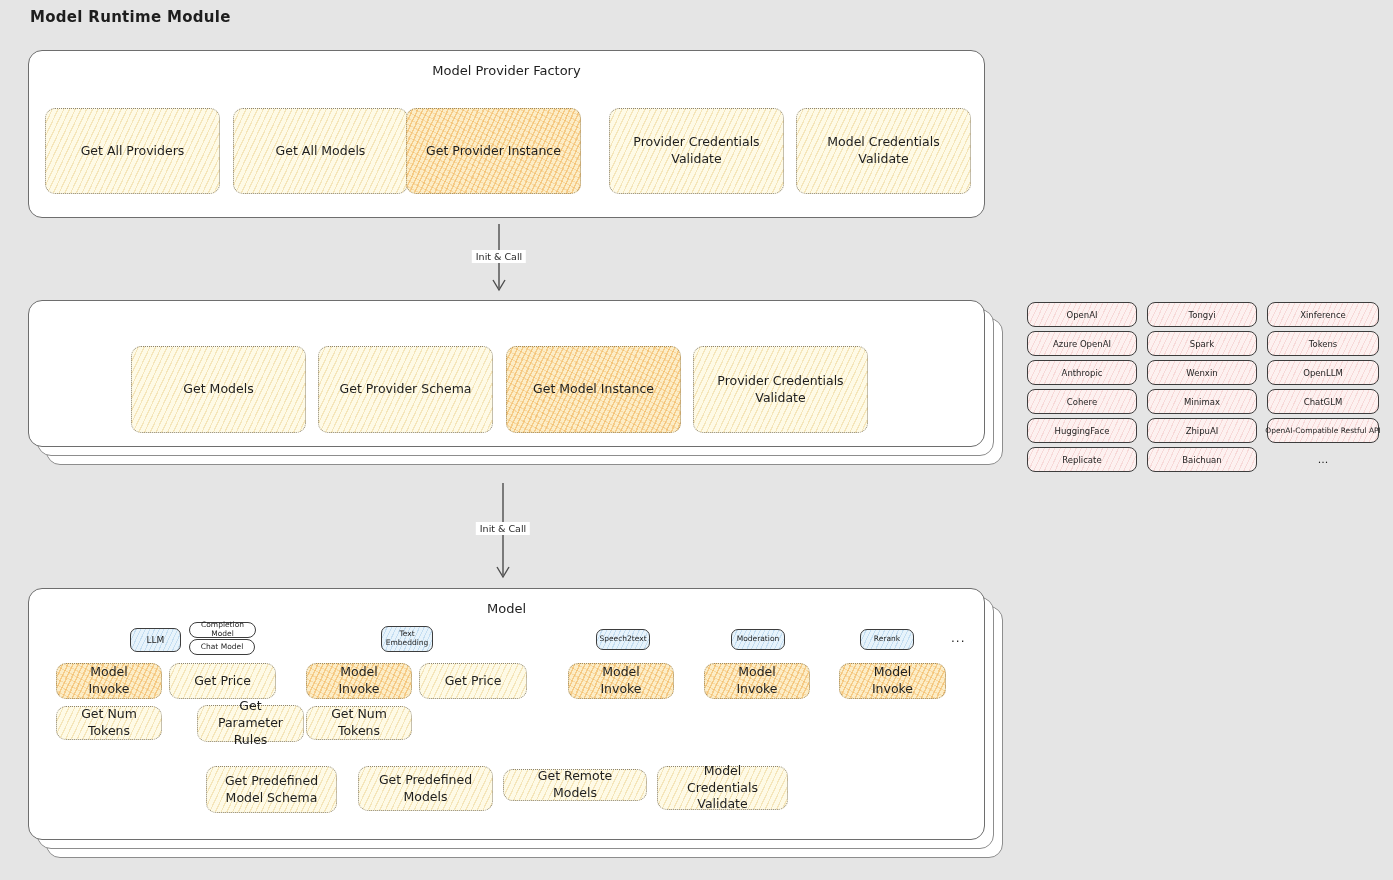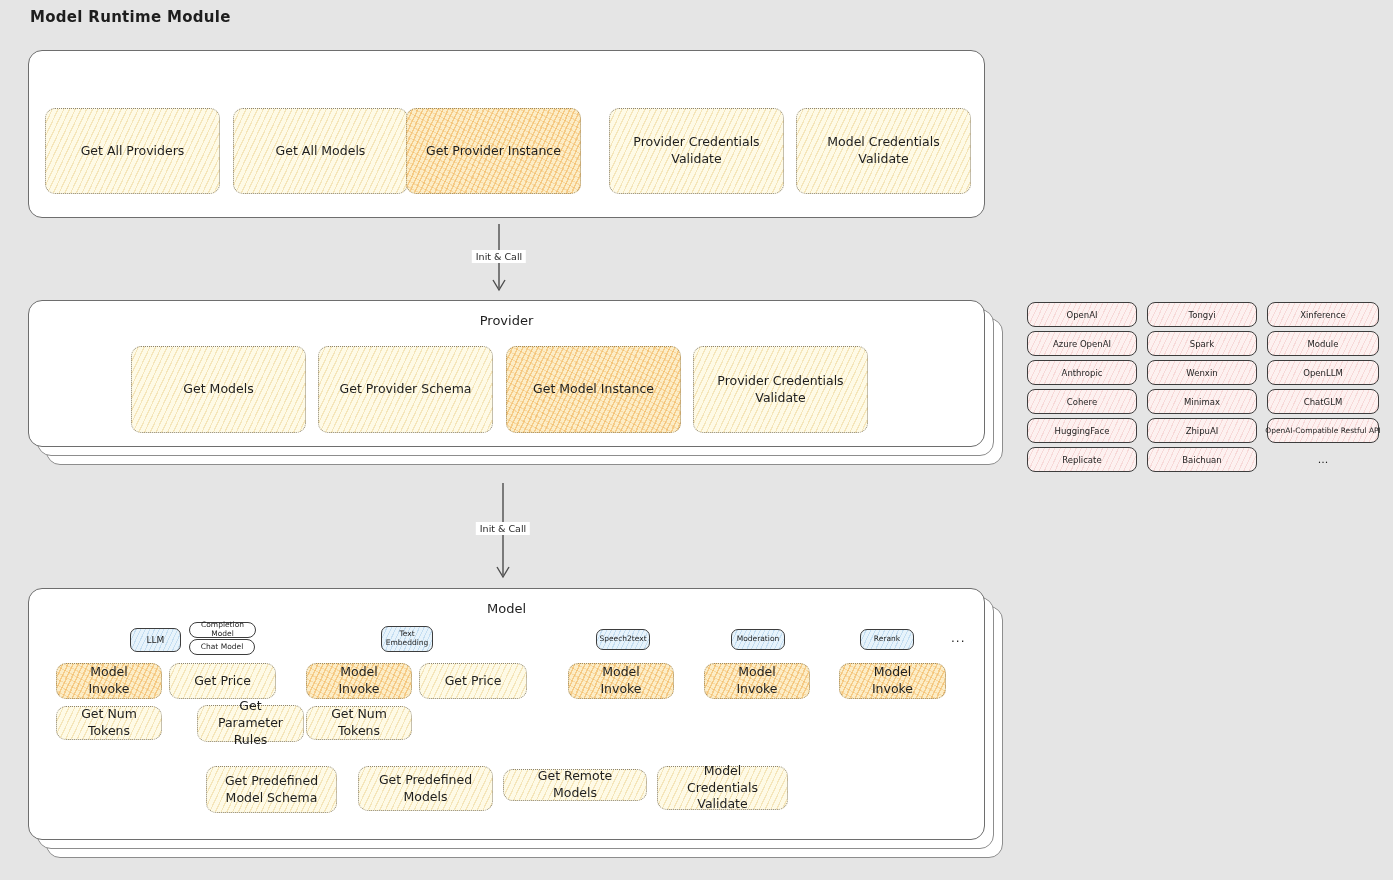--- a/index.html
+++ b/index.html
@@ -73,55 +73,55 @@
 </style>
 </head>
 <body>
 
 <div id="canvas">
 
   <div class="abs page-title">Model Runtime Module</div>
 
   <div class="abs" style="left:28px;top:50px;width:957px;height:168px;">
     <div class="panel">
+      <div class="panel-title">Model Provider Factory</div>
       <div class="fbox" style="left:16px;top:57px;width:175px;height:86px;">Get All Providers</div>
       <div class="fbox" style="left:204px;top:57px;width:175px;height:86px;">Get All Models</div>
       <div class="fbox hl" style="left:377px;top:57px;width:175px;height:86px;">Get Provider Instance</div>
       <div class="fbox" style="left:580px;top:57px;width:175px;height:86px;">Provider Credentials Validate</div>
       <div class="fbox" style="left:767px;top:57px;width:175px;height:86px;">Model Credentials Validate</div>
     </div>
   </div>
 
   <div class="abs" style="left:489px;top:224px;width:20px;height:72px;">
     <svg width="20" height="72">
       <line x1="10" y1="0" x2="10" y2="64" stroke="#4d4d4d" stroke-width="1.4"></line>
       <polyline points="4,56 10,66 16,56" fill="none" stroke="#4d4d4d" stroke-width="1.4"></polyline>
     </svg>
     <span class="arrow-label" style="top:26px;">Init &amp; Call</span>
   </div>
 
   <div class="abs" style="left:28px;top:300px;width:957px;height:147px;">
     <div class="stack-layer layer2"></div>
     <div class="stack-layer layer1"></div>
     <div class="panel">
-      <div class="panel-title">Provider</div>
       <div class="fbox" style="left:102px;top:45px;width:175px;height:87px;">Get Models</div>
       <div class="fbox" style="left:289px;top:45px;width:175px;height:87px;">Get Provider Schema</div>
       <div class="fbox hl" style="left:477px;top:45px;width:175px;height:87px;">Get Model Instance</div>
       <div class="fbox" style="left:664px;top:45px;width:175px;height:87px;">Provider Credentials Validate</div>
     </div>
   </div>
 
   <div class="pgrid">
     <div class="pcell">OpenAI</div>
     <div class="pcell">Tongyi</div>
     <div class="pcell">Xinference</div>
     <div class="pcell">Azure OpenAI</div>
     <div class="pcell">Spark</div>
-    <div class="pcell">Module</div>
+    <div class="pcell">Tokens</div>
     <div class="pcell">Anthropic</div>
     <div class="pcell">Wenxin</div>
     <div class="pcell">OpenLLM</div>
     <div class="pcell">Cohere</div>
     <div class="pcell">Minimax</div>
     <div class="pcell">ChatGLM</div>
     <div class="pcell">HuggingFace</div>
     <div class="pcell">ZhipuAI</div>
     <div class="pcell small">OpenAI-Compatible Restful API</div>
     <div class="pcell">Replicate</div>

